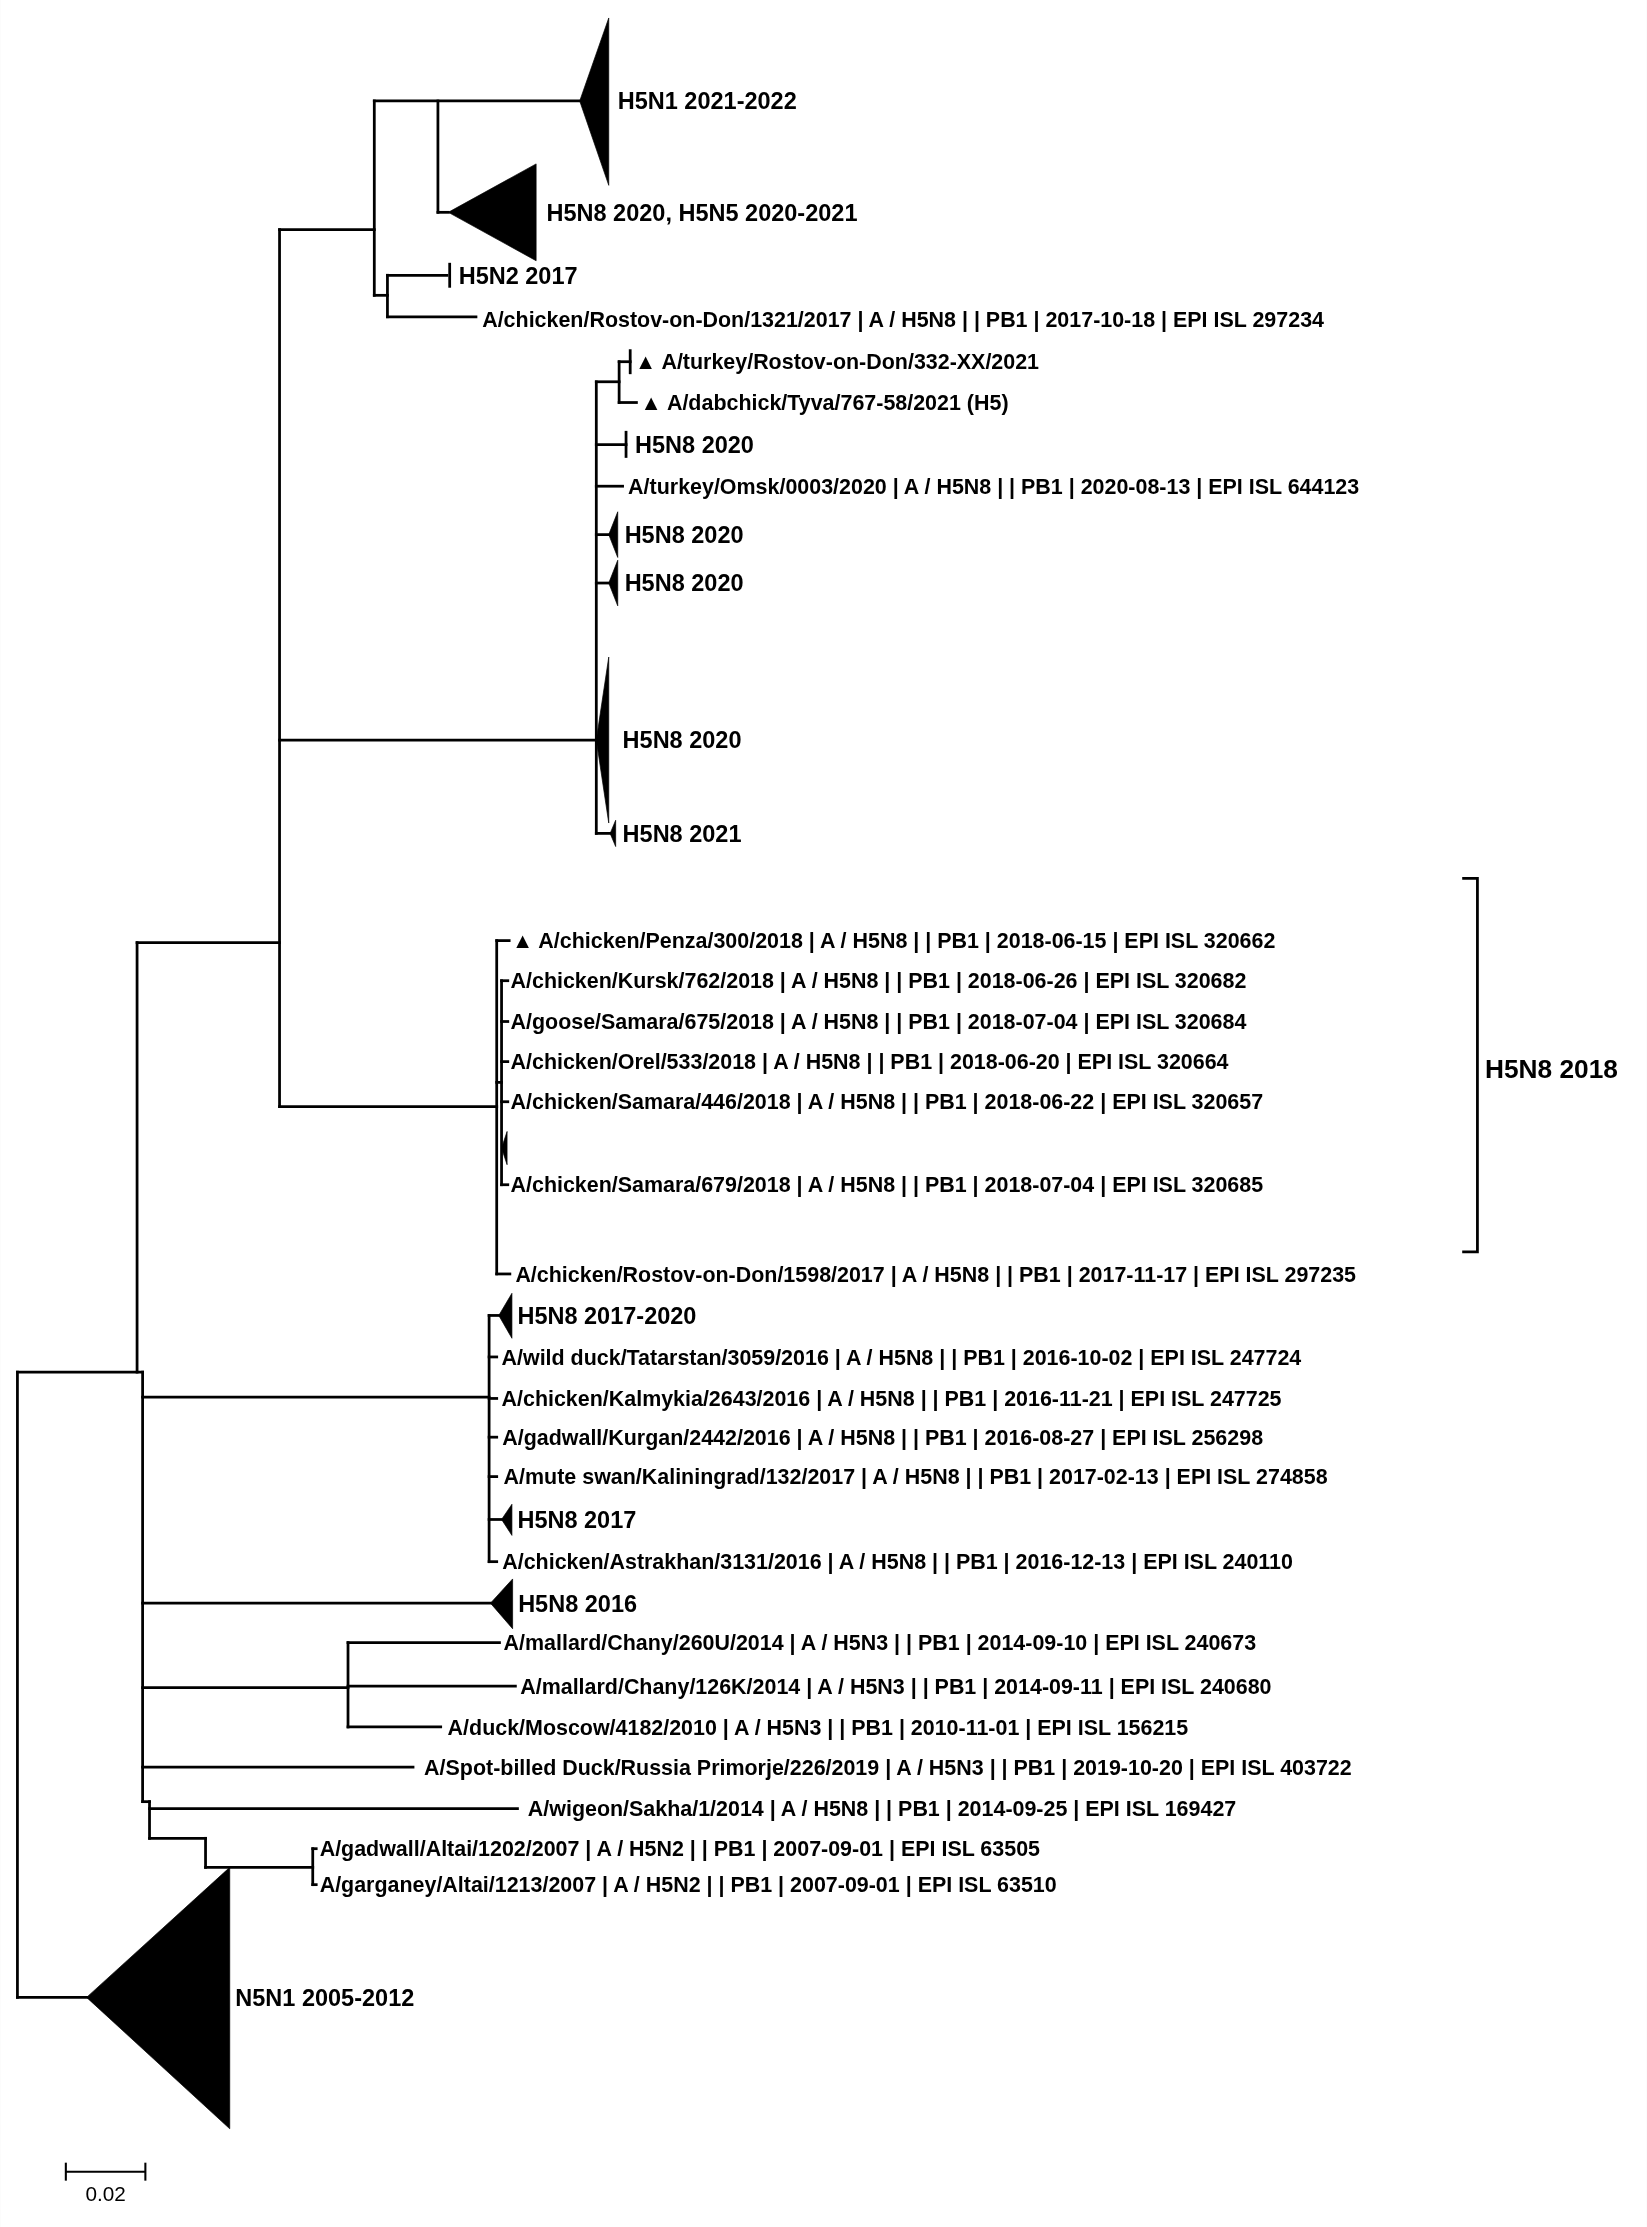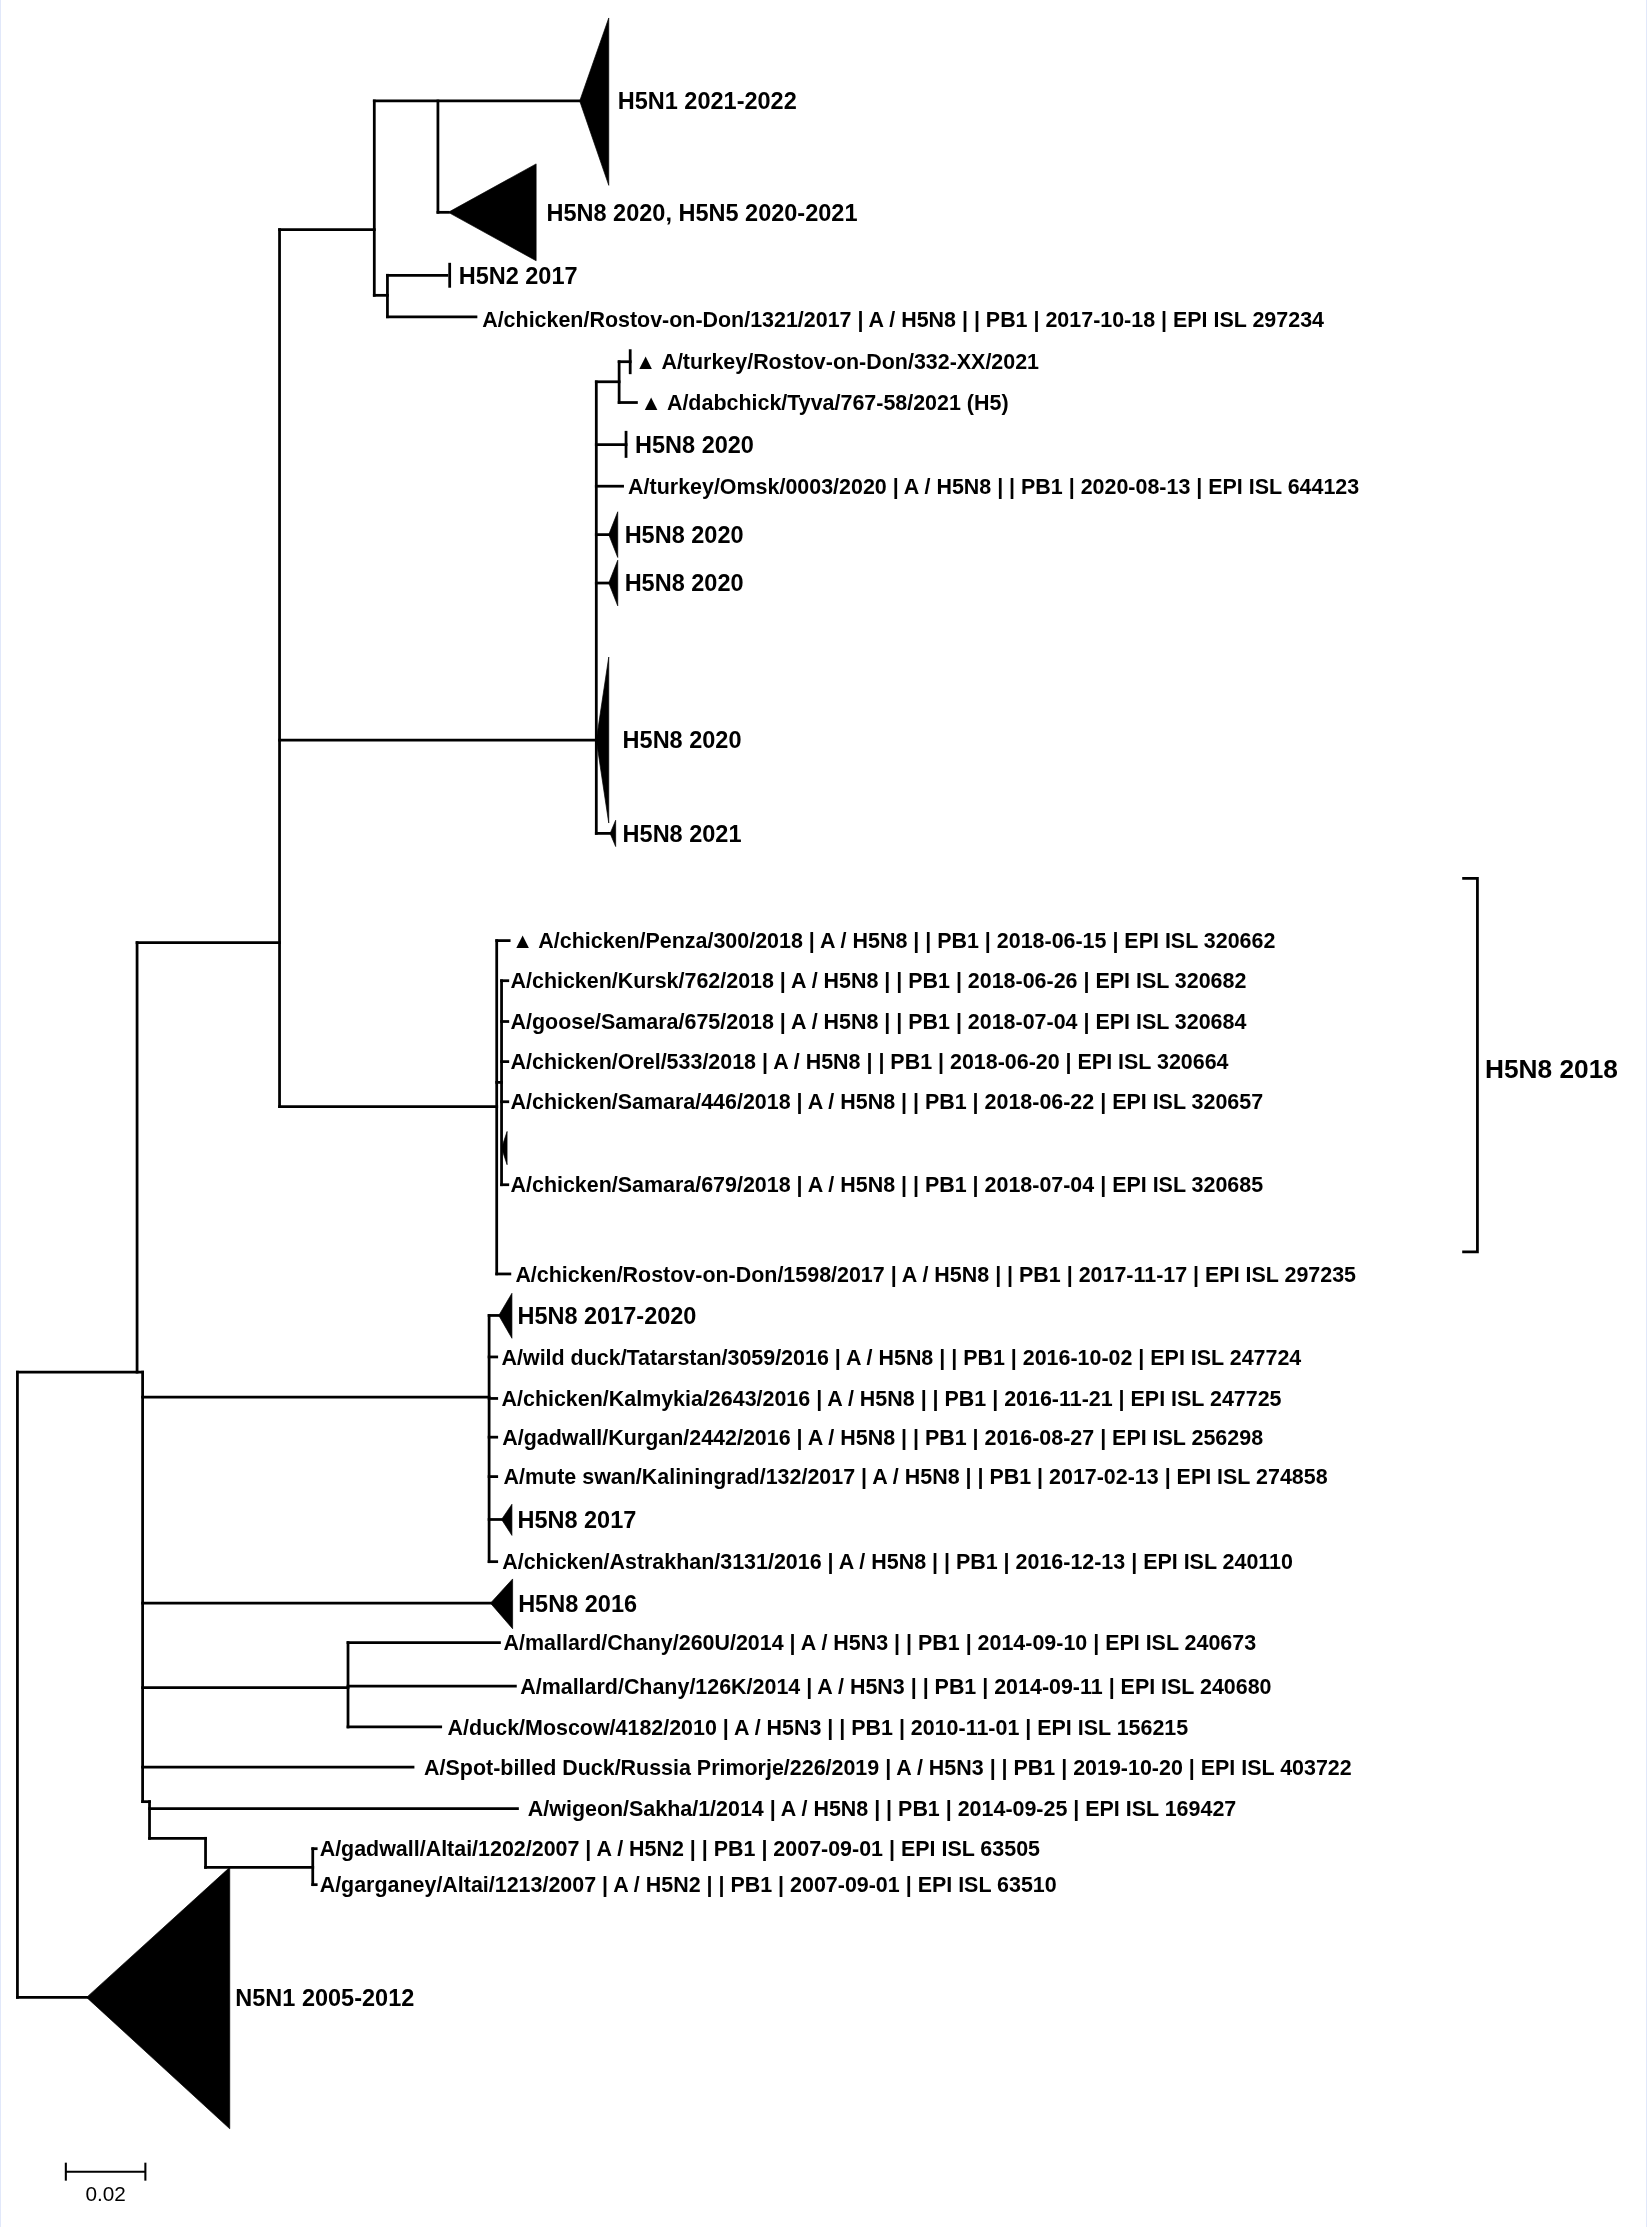--- a/index.html
+++ b/index.html
@@ -1,17 +1,17 @@
 <!DOCTYPE html>
 <html style="font-size:11px"><head>
 <meta charset="utf-8">
 <style>
   html,body{margin:0;padding:0;background:#ffffff;}
   body{width:1647px;height:2227px;font-family:"Liberation Sans",sans-serif;}
-  #figure-wrap{position:relative;width:1647px;height:2227px;background:#1d4ed8;overflow:hidden;}
+  #figure-wrap{position:relative;width:1647px;height:2227px;background:#e5e5e5;overflow:hidden;}
   svg{display:block;}
   text{font-family:"Liberation Sans",sans-serif;fill:#000000;}
   .tip-label{font-weight:bold;}
   .scale-label{font-weight:normal;}
 </style>
 </head>
 <body>
 
 <div id="figure-wrap">
   <svg id="tree-svg" width="1647" height="2227" viewBox="0 0 2381 3220" xmlns="http://www.w3.org/2000/svg">

